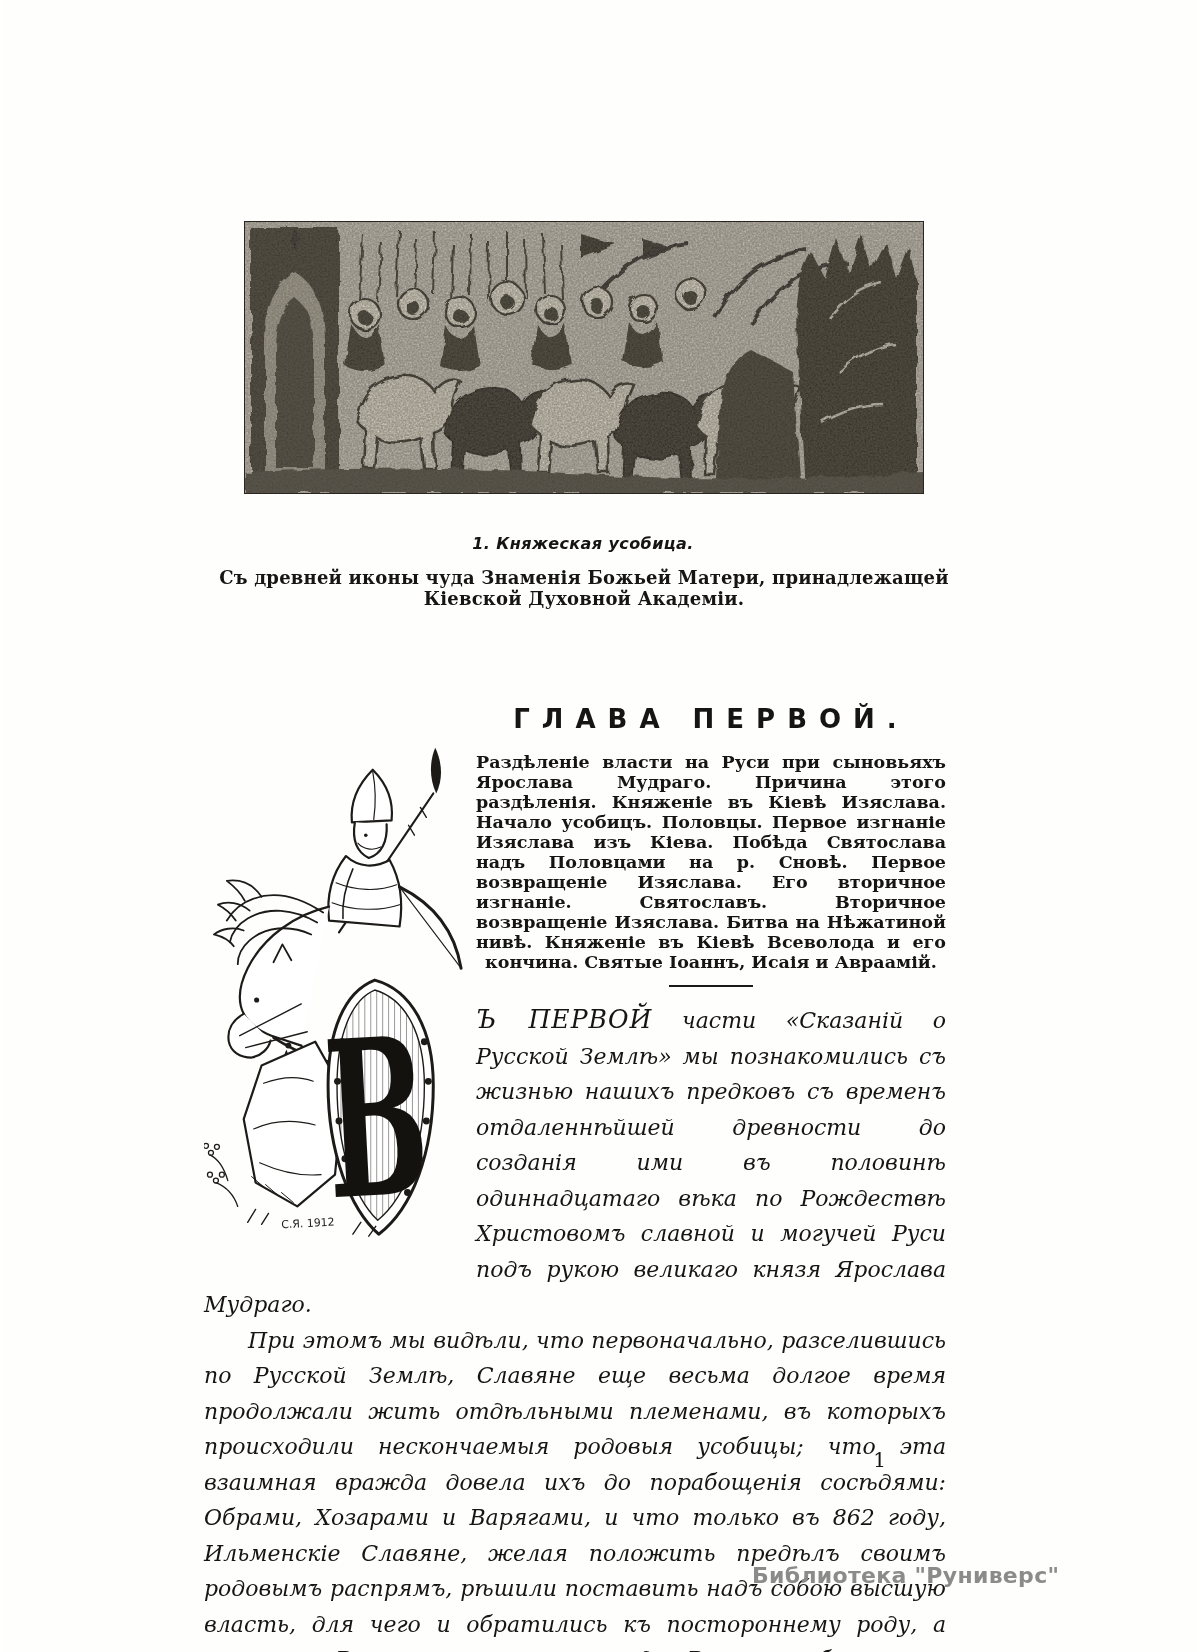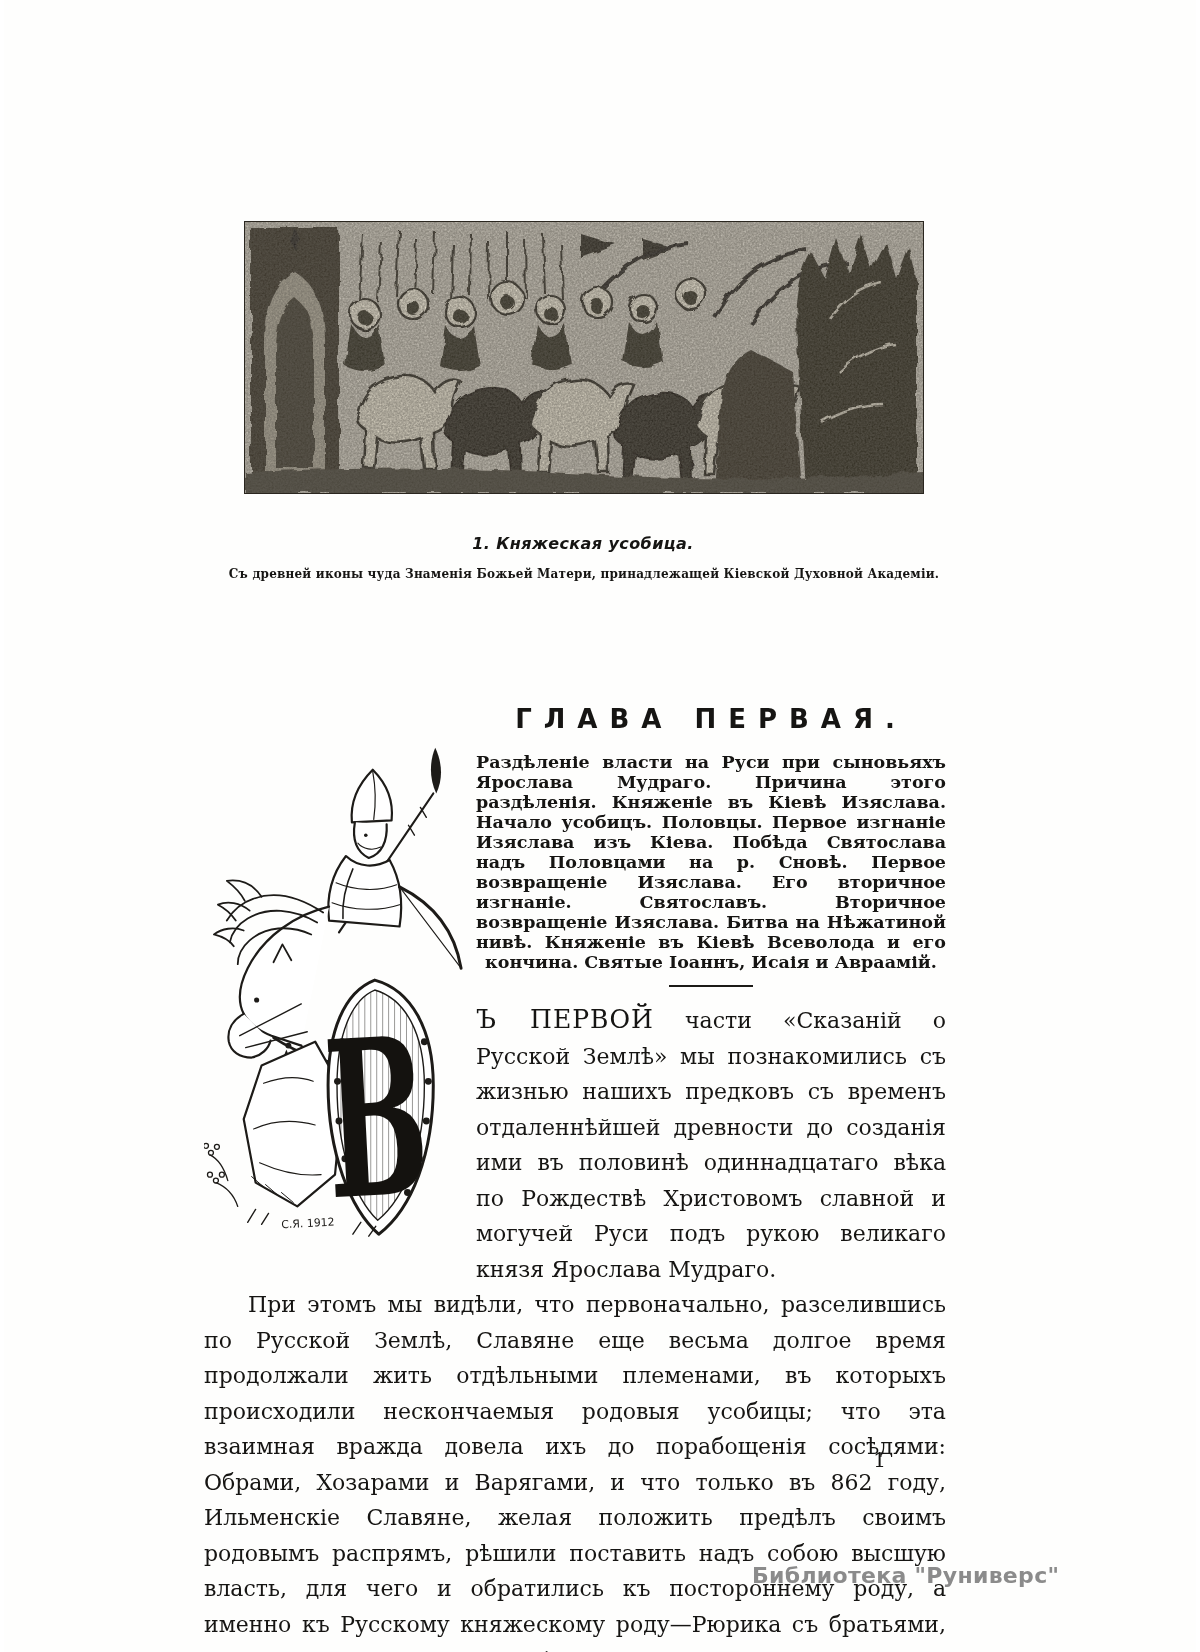--- a/index.html
+++ b/index.html
@@ -24,21 +24,21 @@
   .plate-caption{
     position:absolute;left:240px;top:534px;width:678px;
     text-align:center;
     font-family:"DejaVu Sans", sans-serif;
     font-style:italic;font-weight:bold;
     font-size:16px;letter-spacing:.4px;
   }
   .plate-source{
     position:absolute;left:200px;top:567px;width:760px;
     text-align:center;
-    font-weight:bold;font-size:12px;letter-spacing:.2px;
+    font-weight:bold;font-size:18px;letter-spacing:.2px;
   }
 
   
   .content{
     position:absolute;left:200px;top:692px;width:742px;
   }
   .knight{
     float:left;width:272px;height:588px;
     padding-top:42px;box-sizing:border-box;
   }
@@ -66,20 +66,21 @@
   .divider{
     width:84px;height:0;
     border-top:2.5px solid #1c1a17;
     margin:13px auto 15px auto;
   }
   .body-par{
     margin:0;
     font-size:22px;
     line-height:35.5px;
     text-align:justify;
+    font-style:italic;
   }
   .body-par .lead-in{
     font-size:1.14em;
     letter-spacing:1px;
   }
   .body-par.indent{text-indent:44px;}
 
   .page-number{
     position:absolute;left:200px;top:1448px;width:740px;
     text-align:right;
@@ -312,21 +313,21 @@
               <circle cx="18" cy="442" r="2.5"></circle>
               <circle cx="6" cy="442" r="2.5"></circle>
             <path d="M44,490 l8,-13 M58,492 l7,-11 M150,502 l8,-12 M166,504 l7,-10" stroke-width="1.4"></path>
           </g>
 
           <text x="78" y="496" font-family="DejaVu Sans, sans-serif" font-size="11" fill="#1d1b18" stroke="none" transform="rotate(-3 78 496)">С.Я. 1912</text>
         </g>
       </svg>
     </div>
 
-    <h1 class="chapter-heading">ГЛАВА ПЕРВАЯ.</h1>
+    <h1 class="chapter-heading">ГЛАВА ПЕРВОЙ.</h1>
 
     <p class="argument">Раздѣленіе власти на Руси при сыновьяхъ Ярослава Мудраго. Причина этого раздѣленія. Княженіе въ Кіевѣ Изяслава. Начало усобицъ. Половцы. Первое изгнаніе Изяслава изъ Кіева. Побѣда Святослава надъ Половцами на р. Сновѣ. Первое возвращеніе Изяслава. Его вторичное изгнаніе. Святославъ. Вторичное возвращеніе Изяслава. Битва на Нѣжатиной нивѣ. Княженіе въ Кіевѣ Всеволода и его кончина. Святые Іоаннъ, Исаія и Авраамій.</p>
 
     <div class="divider-wrap">
       <div class="divider"></div>
     </div>
 
     <p class="body-par"><span class="lead-in">Ъ ПЕРВОЙ</span> <span>части «Сказаній о Русской Землѣ» мы познакомились съ жизнью нашихъ предковъ съ временъ отдаленнѣйшей древности до созданія ими въ половинѣ одиннадцатаго вѣка по Рождествѣ Христовомъ славной и могучей Руси подъ рукою великаго князя Ярослава Мудраго.</span></p>
 
     <p class="body-par indent">При этомъ мы видѣли, что первоначально, разселившись по Русской Землѣ, Славяне еще весьма долгое время продолжали жить отдѣльными племенами, въ которыхъ происходили нескончаемыя родовыя усобицы; что эта взаимная вражда довела ихъ до порабощенія сосѣдями: Обрами, Хозарами и Варягами, и что только въ 862 году, Ильменскіе Славяне, желая положить предѣлъ своимъ родовымъ распрямъ, рѣшили поставить надъ собою высшую власть, для чего и обратились къ постороннему роду, а именно къ Русскому княжескому роду—Рюрика съ братьями, и пригласили ихъ на княженіе.</p>

